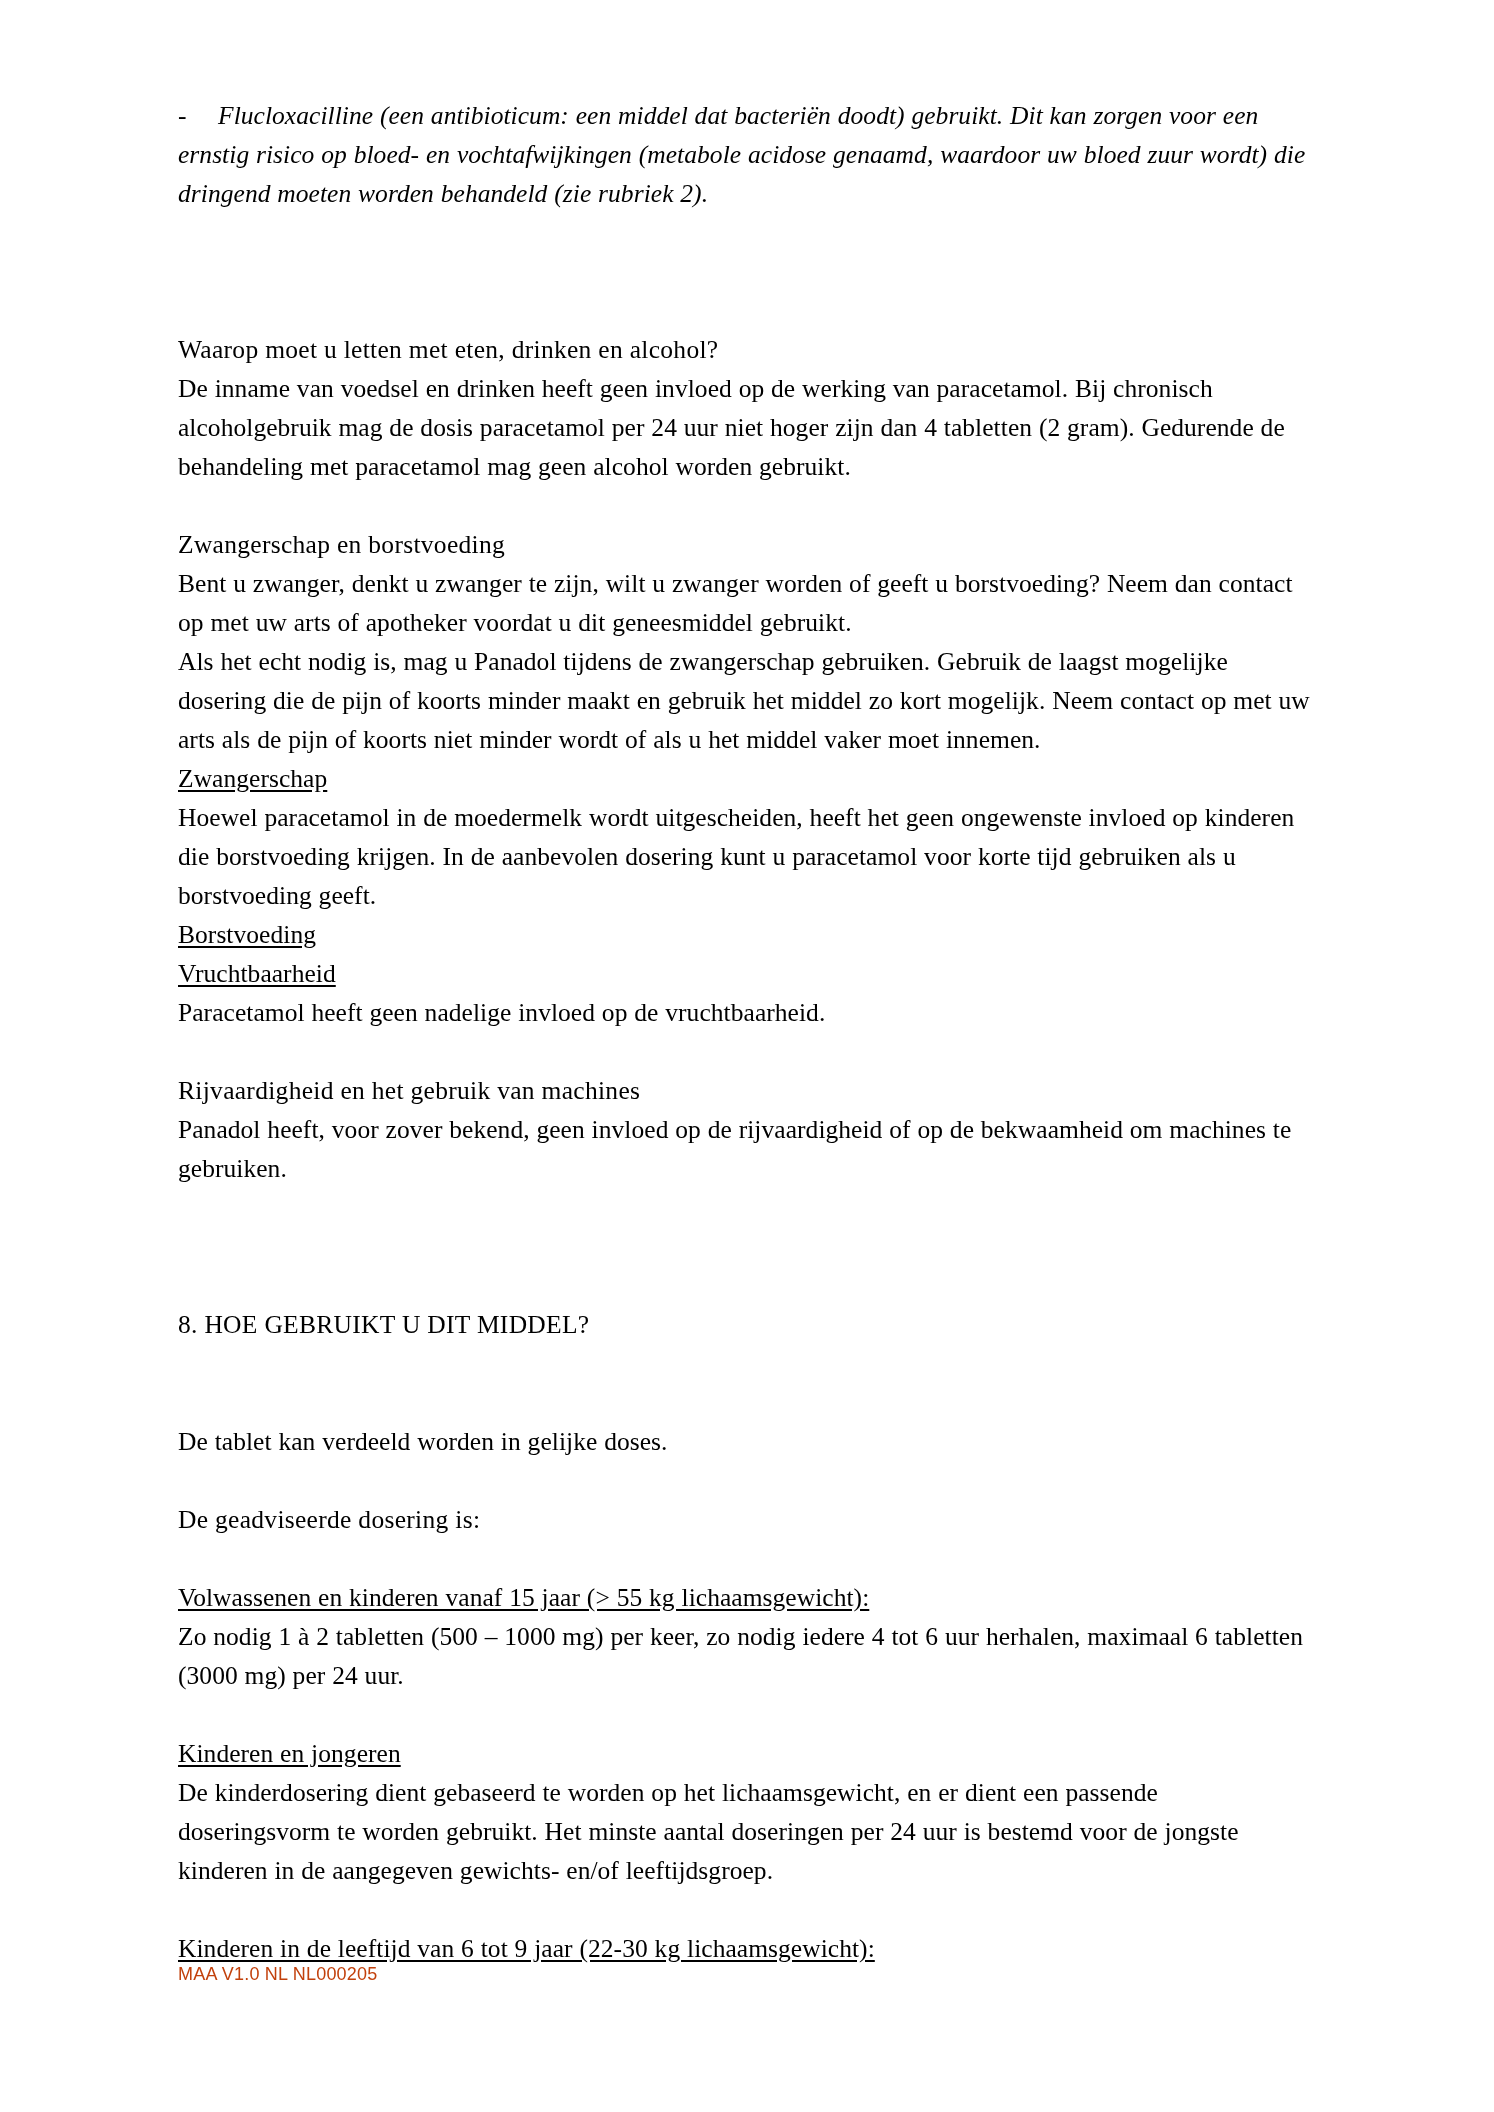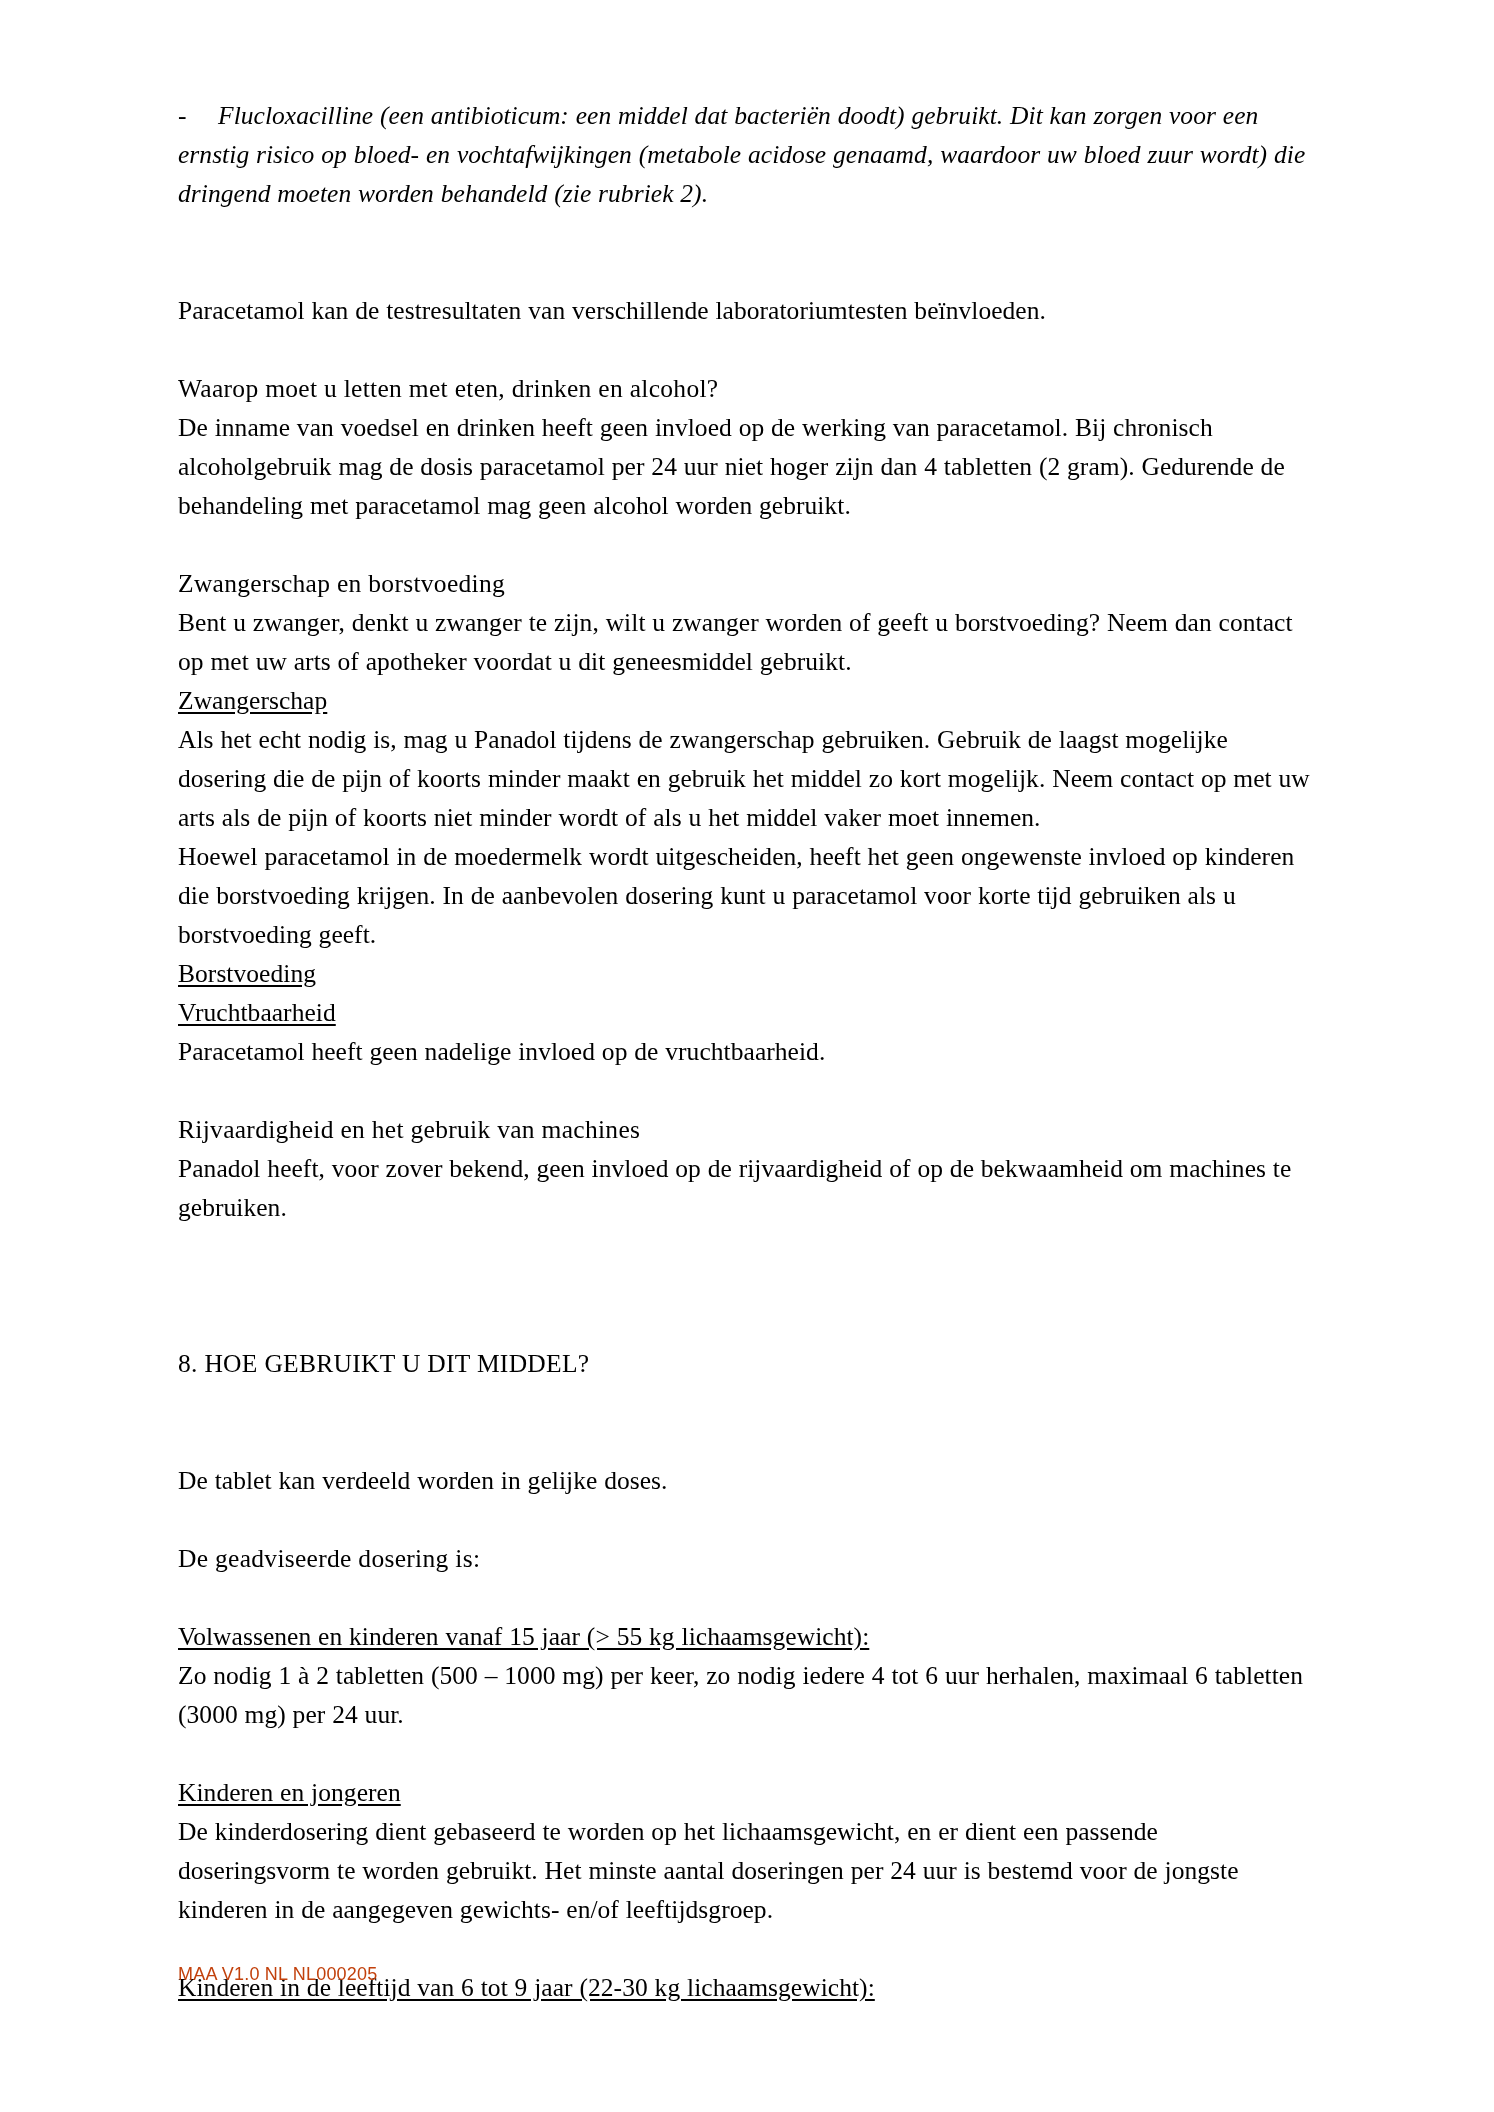--- a/index.html
+++ b/index.html
@@ -90,33 +90,32 @@
 
   <div class="content">
 
     <p class="para dash-item">
       <span class="dash">-</span>
       <span class="dash-body">Flucloxacilline (een antibioticum: een middel dat bacteriën doodt) gebruikt. Dit kan zorgen voor een ernstig risico op bloed- en vochtafwijkingen (metabole acidose genaamd, waardoor uw bloed zuur wordt) die dringend moeten worden behandeld (zie rubriek 2).</span>
     </p>
 
     <div class="spacer-xl"></div>
 
-    <p class="para">Paracetamol kan de testresultaten van verschillende laboratoriumtesten beïnvloeden.</p>
 
     <div class="spacer-md"></div>
 
     <p class="section-heading">Waarop moet u letten met eten, drinken en alcohol?</p>
     <p class="para">De inname van voedsel en drinken heeft geen invloed op de werking van paracetamol. Bij chronisch alcoholgebruik mag de dosis paracetamol per 24 uur niet hoger zijn dan 4 tabletten (2 gram). Gedurende de behandeling met paracetamol mag geen alcohol worden gebruikt.</p>
 
     <div class="spacer-md"></div>
 
     <p class="section-heading">Zwangerschap en borstvoeding</p>
     <p class="para">Bent u zwanger, denkt u zwanger te zijn, wilt u zwanger worden of geeft u borstvoeding? Neem dan contact op met uw arts of apotheker voordat u dit geneesmiddel gebruikt.</p>
+    <p class="para">Als het echt nodig is, mag u Panadol tijdens de zwangerschap gebruiken. Gebruik de laagst mogelijke dosering die de pijn of koorts minder maakt en gebruik het middel zo kort mogelijk. Neem contact op met uw arts als de pijn of koorts niet minder wordt of als u het middel vaker moet innemen.</p>
     <p class="para"><span class="u">Zwangerschap</span></p>
-    <p class="para">Als het echt nodig is, mag u Panadol tijdens de zwangerschap gebruiken. Gebruik de laagst mogelijke dosering die de pijn of koorts minder maakt en gebruik het middel zo kort mogelijk. Neem contact op met uw arts als de pijn of koorts niet minder wordt of als u het middel vaker moet innemen.</p>
     <p class="para">Hoewel paracetamol in de moedermelk wordt uitgescheiden, heeft het geen ongewenste invloed op kinderen die borstvoeding krijgen. In de aanbevolen dosering kunt u paracetamol voor korte tijd gebruiken als u borstvoeding geeft.</p>
     <p class="para"><span class="u">Borstvoeding</span></p>
     <p class="para"><span class="u">Vruchtbaarheid</span></p>
     <p class="para">Paracetamol heeft geen nadelige invloed op de vruchtbaarheid.</p>
 
     <div class="spacer-md"></div>
 
     <p class="section-heading">Rijvaardigheid en het gebruik van machines</p>
     <p class="para">Panadol heeft, voor zover bekend, geen invloed op de rijvaardigheid of op de bekwaamheid om machines te gebruiken.</p>
 

